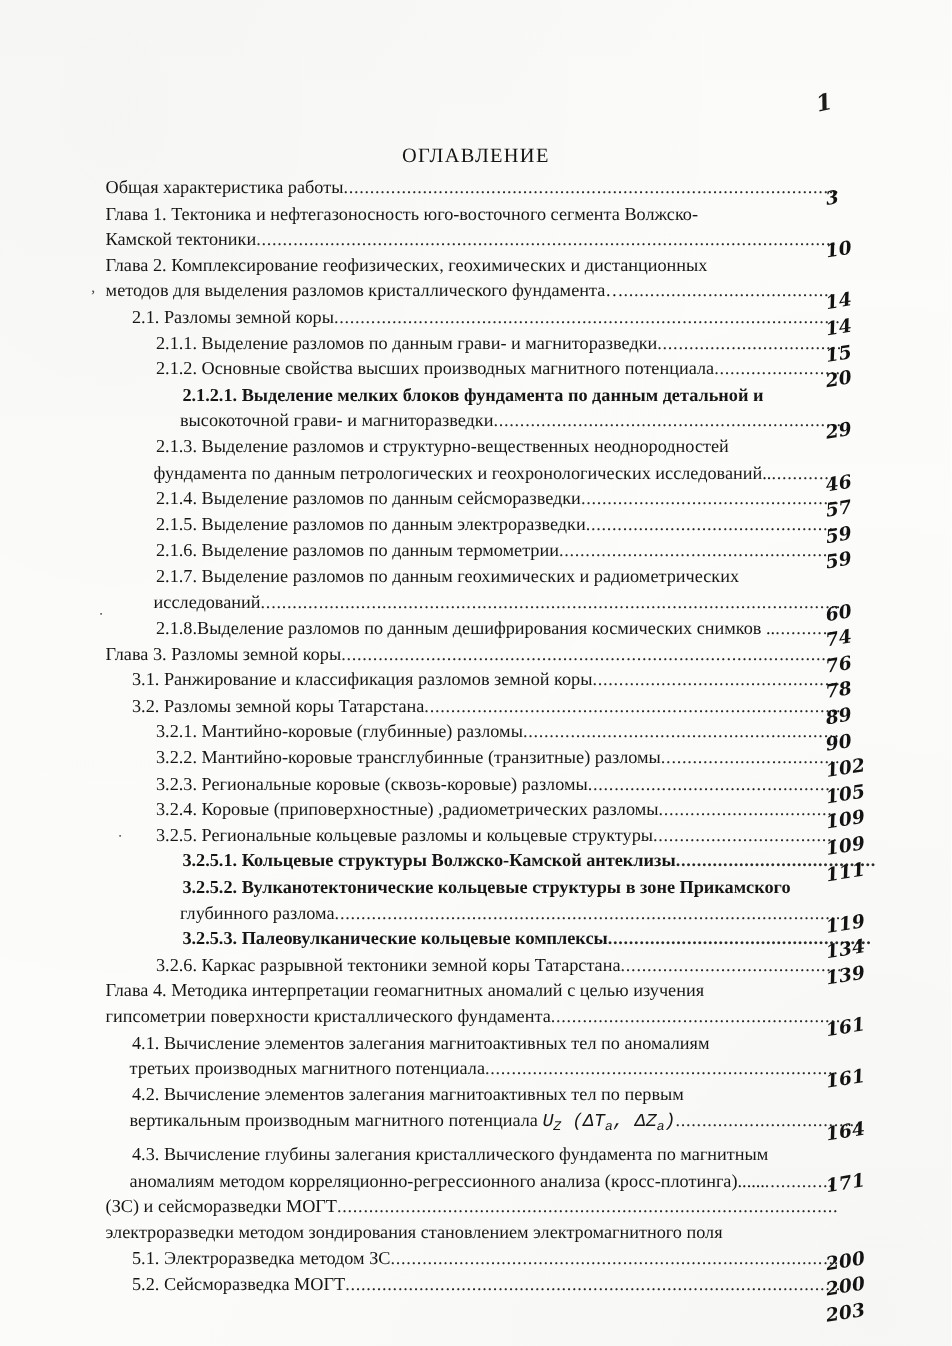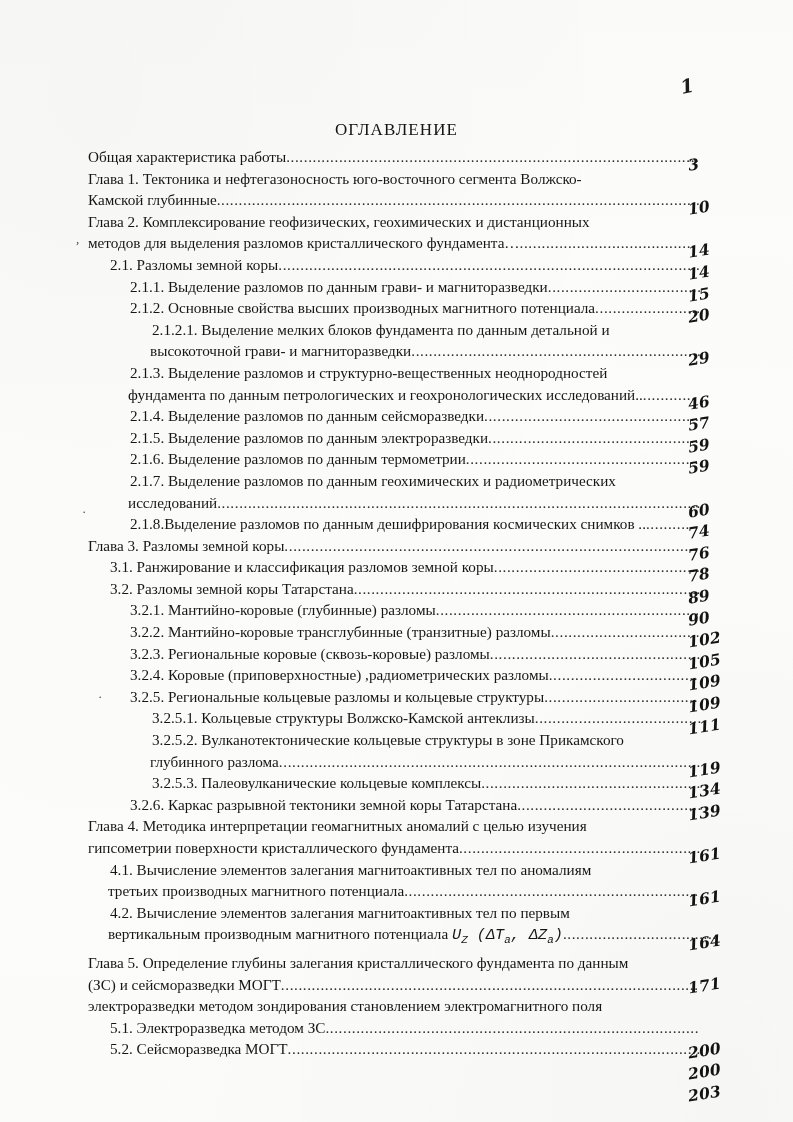--- a/index.html
+++ b/index.html
@@ -73,21 +73,21 @@
     display: block;
     font-size: 15.2px;
     line-height: 21.6px;
     white-space: nowrap;
     color: #161616;
   }
 
   .lvl-0 { padding-left: 0px; }
   .lvl-1 { padding-left: 22px; }
   .lvl-2 { padding-left: 42px; }
-  .lvl-3 { padding-left: 64px; }
+  .lvl-3 { padding-left: 64px; font-weight: bold; }
   .lvl-cont-0 { padding-left: 0px; }
   .lvl-cont-1 { padding-left: 20px; }
   .lvl-cont-2 { padding-left: 40px; }
   .lvl-cont-3 { padding-left: 62px; }
 
   .txt { }
 
   .dots {
     display: inline;
     letter-spacing: 0.6px;
@@ -125,21 +125,21 @@
   <div class="folio">1</div>
 
   <div class="doc-title">ОГЛАВЛЕНИЕ</div>
 
   <div class="toc" id="toc-root">
       <div class="entry">
         <div class="line lvl-0"><span class="txt">Общая характеристика работы</span><span class="dots">..............................................................................................</span></div>
       </div>
       <div class="entry">
         <div class="line lvl-0"><span class="txt">Глава 1. Тектоника и нефтегазоносность юго-восточного сегмента Волжско-</span></div>
-        <div class="line lvl-cont-0"><span class="txt">Камской глубинные</span><span class="dots">..............................................................................................................</span></div>
+        <div class="line lvl-cont-0"><span class="txt">Камской тектоники</span><span class="dots">..............................................................................................................</span></div>
       </div>
       <div class="entry">
         <div class="line lvl-0"><span class="txt">Глава 2. Комплексирование геофизических, геохимических и дистанционных</span></div>
         <div class="line lvl-cont-0"><span class="txt">методов для выделения разломов кристаллического фундамента…</span><span class="dots">........................................</span></div>
       </div>
       <div class="entry">
         <div class="line lvl-1"><span class="txt">2.1. Разломы земной коры</span><span class="dots">................................................................................................</span></div>
       </div>
       <div class="entry">
         <div class="line lvl-2"><span class="txt">2.1.1. Выделение разломов по данным грави- и магниторазведки</span><span class="dots">...................................</span></div>
@@ -214,21 +214,24 @@
       </div>
       <div class="entry">
         <div class="line lvl-1"><span class="txt">4.1. Вычисление элементов залегания магнитоактивных тел по аномалиям</span></div>
         <div class="line lvl-cont-1"><span class="txt">третьих производных магнитного потенциала</span><span class="dots">...................................................................</span></div>
       </div>
       <div class="entry">
         <div class="line lvl-1"><span class="txt">4.2. Вычисление элементов залегания магнитоактивных тел по первым</span></div>
         <div class="line lvl-cont-1"><span class="txt">вертикальным производным магнитного потенциала <span class="math">U<sub>Z</sub> (ΔT<sub>a</sub>, ΔZ<sub>a</sub>)</span></span><span class="dots">...................................</span></div>
       </div>
       <div class="entry">
-        <div class="line lvl-0"><span class="txt">Глава 5. Определение глубины залегания кристаллического фундамента по данным</span></div>
+        <div class="line lvl-1"><span class="txt">4.3. Вычисление глубины залегания кристаллического фундамента по магнитным</span></div>
+        <div class="line lvl-cont-1"><span class="txt">аномалиям методом корреляционно-регрессионного анализа (кросс-плотинга)......</span><span class="dots">.............</span></div>
+      </div>
+      <div class="entry">
         <div class="line lvl-cont-0"><span class="txt">(ЗС) и сейсморазведки МОГТ</span><span class="dots">...............................................................................................</span></div>
         <div class="line lvl-cont-0"><span class="txt">электроразведки методом зондирования становлением электромагнитного поля</span></div>
       </div>
       <div class="entry">
         <div class="line lvl-1"><span class="txt">5.1. Электроразведка методом ЗС</span><span class="dots">.....................................................................................</span></div>
       </div>
       <div class="entry">
         <div class="line lvl-1"><span class="txt">5.2. Сейсморазведка МОГТ</span><span class="dots">..............................................................................................</span></div>
       </div>
     </div>

